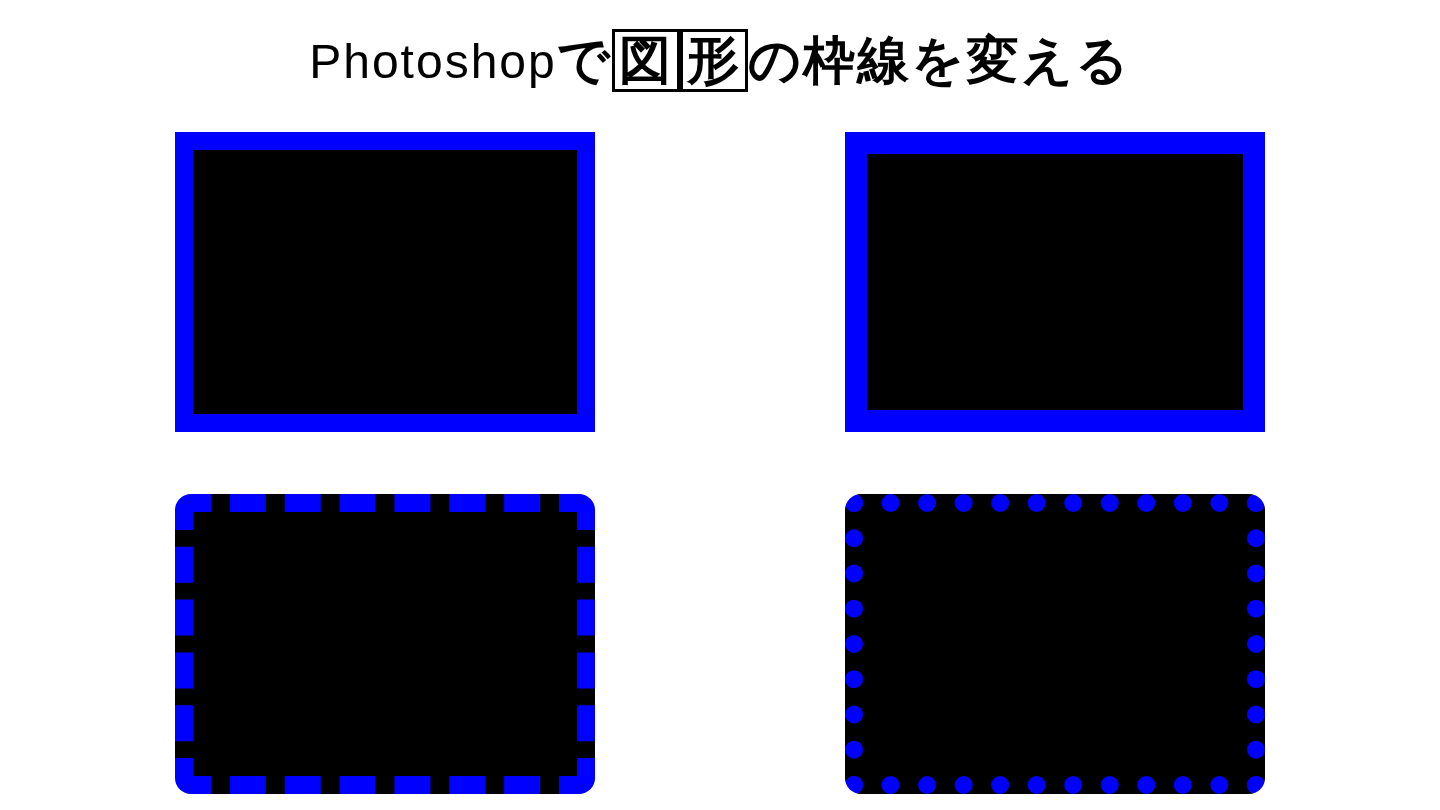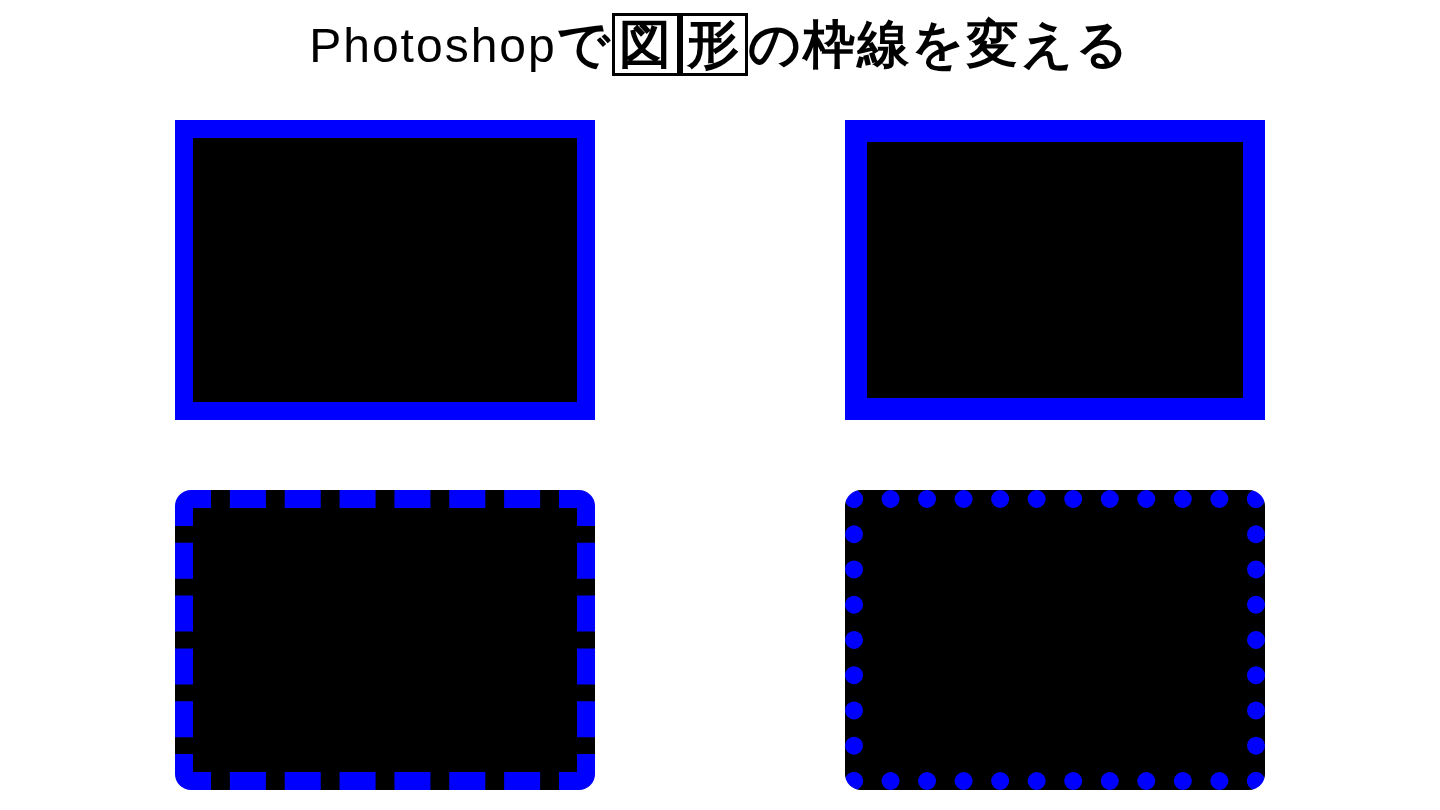--- a/index.html
+++ b/index.html
@@ -16,21 +16,21 @@
       font-family: 'Hiragino Kaku Gothic Pro', 'Meiryo', 'Yu Gothic', sans-serif;
     }
 
     .page-container {
       width: 1440px;
       height: 810px;
       position: relative;
       display: flex;
       flex-direction: column;
       align-items: center;
-      padding-top: 10px;
+      padding-top: 26px;
     }
 
     .title {
       font-size: 52px;
       font-weight: 900;
       color: #000000;
       margin-bottom: 20px;
       letter-spacing: 2px;
       text-align: center;
     }

